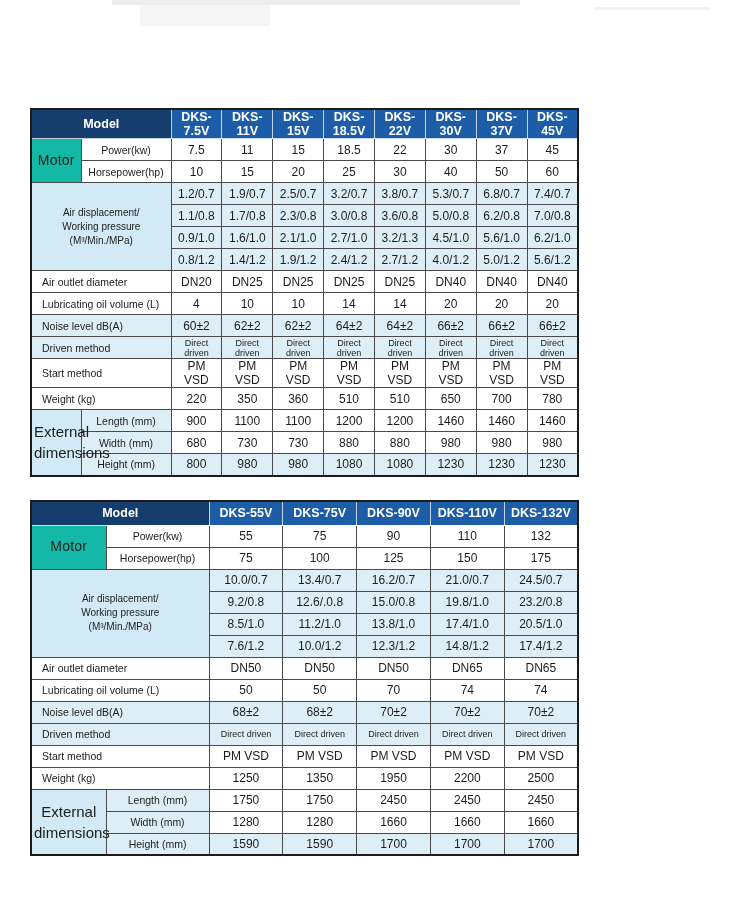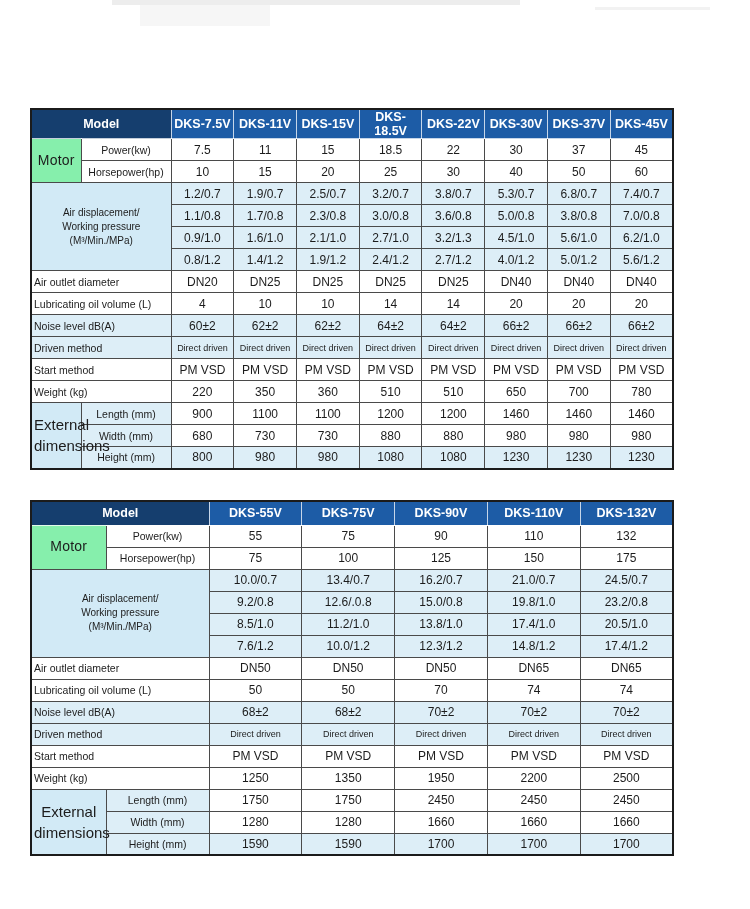--- a/index.html
+++ b/index.html
@@ -22,44 +22,44 @@
   .top-artifacts{position:absolute;left:0;top:0;width:750px;height:28px;}
   .ta1{position:absolute;left:112px;top:0;width:408px;height:5px;background:#ededed;}
   .ta2{position:absolute;left:140px;top:5px;width:130px;height:21px;background:#f6f6f6;}
   .ta3{position:absolute;left:595px;top:7px;width:115px;height:3px;background:#f2f2f2;}
 
   .title{position:absolute;left:30px;top:40px;margin:0;font-size:29px;font-weight:700;
          letter-spacing:-0.3px;color:var(--title-color);}
   .subtitle{position:absolute;left:31px;top:81px;font-size:10px;letter-spacing:0.4px;
             color:var(--subtitle-color);}
 
-  table.spec{position:absolute;left:30px;width:644px;border-collapse:collapse;table-layout:fixed;
+  table.spec{position:absolute;left:30px;width:549px;border-collapse:collapse;table-layout:fixed;
              border:2px solid var(--table-outer-border);}
   table.spec.t0{top:108px;}
   table.spec.t1{top:500px;}
 
   table.spec th{height:24px;padding:0 2px;background:var(--model-col-bg);color:var(--header-text);
                 font-size:12.5px;font-weight:bold;text-align:center;vertical-align:middle;
                 border:1px solid rgba(255,255,255,0.75);}
   table.spec th.model-label{background:var(--model-label-bg);}
   table.spec thead tr{border-bottom:1px solid var(--table-outer-border);}
 
   table.spec td{height:22px;padding:0 2px;border:1px solid var(--table-border);
                 text-align:center;vertical-align:middle;color:#1c1c1c;}
   td.band-white{background:#ffffff;}
   td.band-blue{background:var(--row-band-blue);}
 
   td.value-cell{font-size:12px;}
   td.value-cell.small-text{font-size:9px;}
 
   td.label-cell{font-size:10.5px;}
-  td.label-cell.span2{text-align:left;padding-left:2px;}
+  td.label-cell.span2{text-align:left;padding-left:10px;}
 
   td.group-cell{line-height:1.4;}
-  td.group-motor{background:#86efac;font-size:14px;letter-spacing:0.2px;}
+  td.group-motor{background:#14b8a6;font-size:14px;letter-spacing:0.2px;}
   td.group-air{background:var(--group-cell-blue);font-size:10px;text-align:left;padding-left:36px;}
   td.group-ext{background:var(--group-cell-blue);font-size:15px;text-align:left;padding-left:8px;}
 </style>
 </head>
 <body>
 
 <div class="page">
 
   <div class="top-artifacts">
     <div class="ta1"></div>
@@ -129,21 +129,21 @@
           <td class="value-cell band-blue">6.8/0.7</td>
           <td class="value-cell band-blue">7.4/0.7</td>
         </tr>
         <tr>
           <td class="value-cell band-blue">1.1/0.8</td>
           <td class="value-cell band-blue">1.7/0.8</td>
           <td class="value-cell band-blue">2.3/0.8</td>
           <td class="value-cell band-blue">3.0/0.8</td>
           <td class="value-cell band-blue">3.6/0.8</td>
           <td class="value-cell band-blue">5.0/0.8</td>
-          <td class="value-cell band-blue">3.8/0.8</td>
+          <td class="value-cell band-blue">6.2/0.8</td>
           <td class="value-cell band-blue">7.0/0.8</td>
         </tr>
         <tr>
           <td class="value-cell band-blue">0.9/1.0</td>
           <td class="value-cell band-blue">1.6/1.0</td>
           <td class="value-cell band-blue">2.1/1.0</td>
           <td class="value-cell band-blue">2.7/1.0</td>
           <td class="value-cell band-blue">3.2/1.3</td>
           <td class="value-cell band-blue">4.5/1.0</td>
           <td class="value-cell band-blue">5.6/1.0</td>

